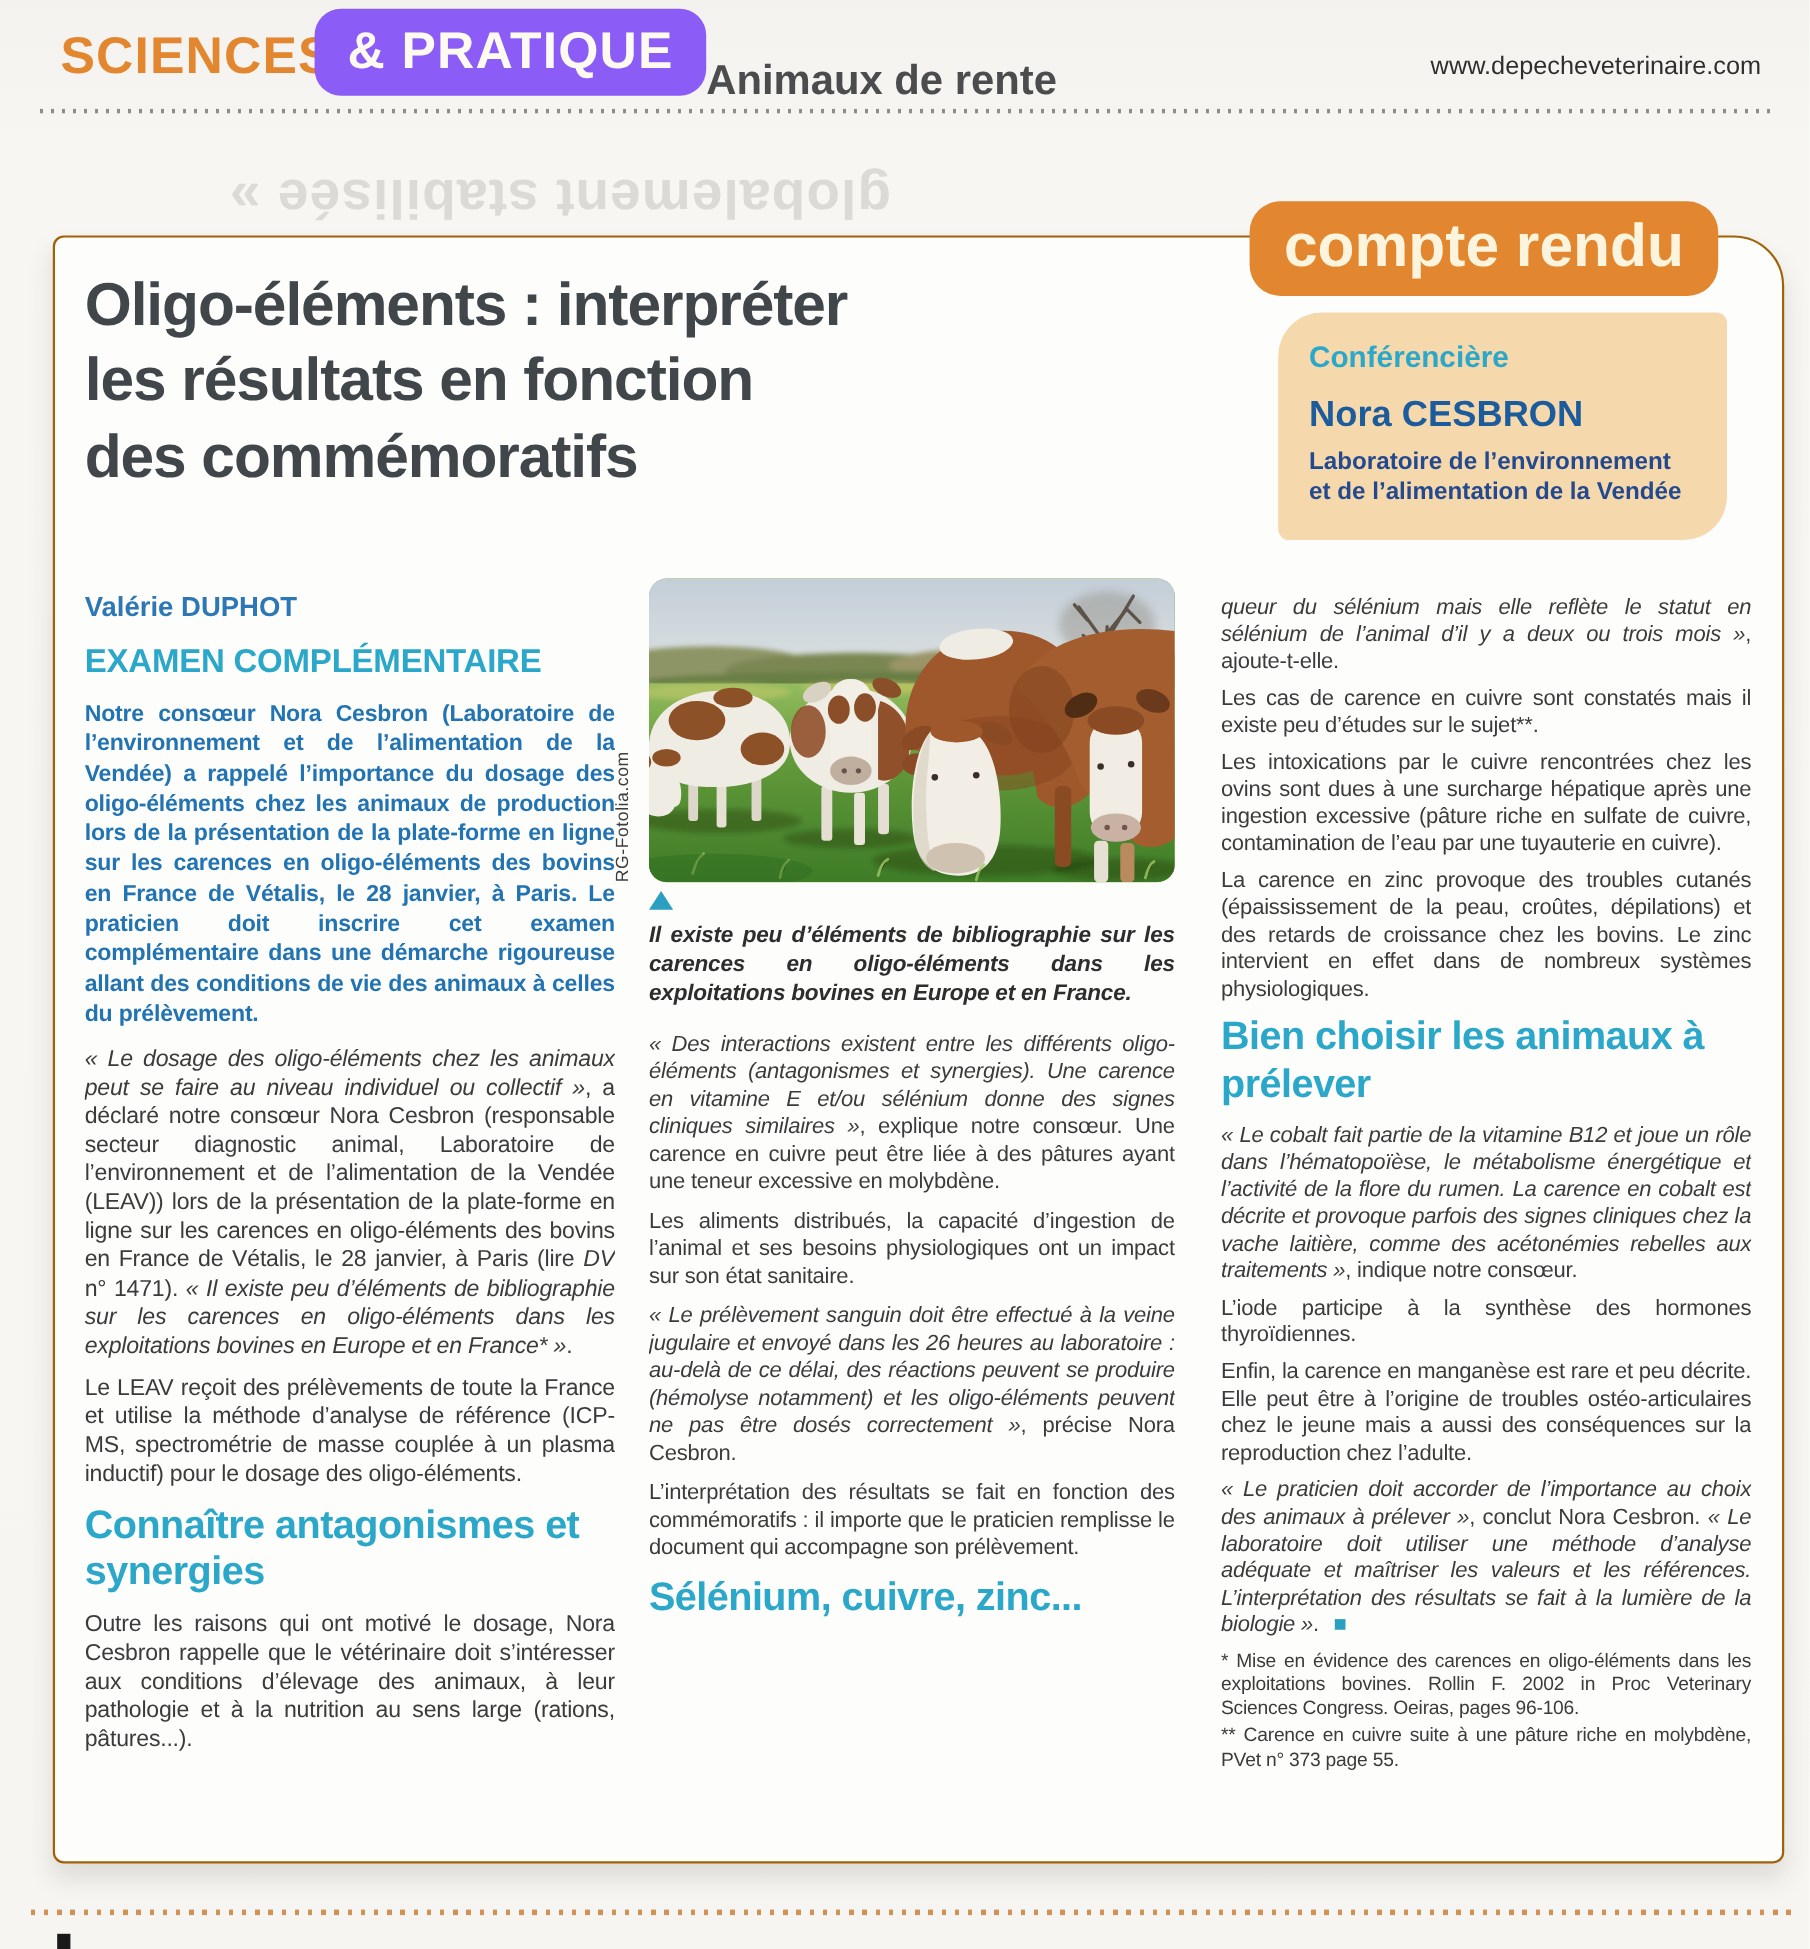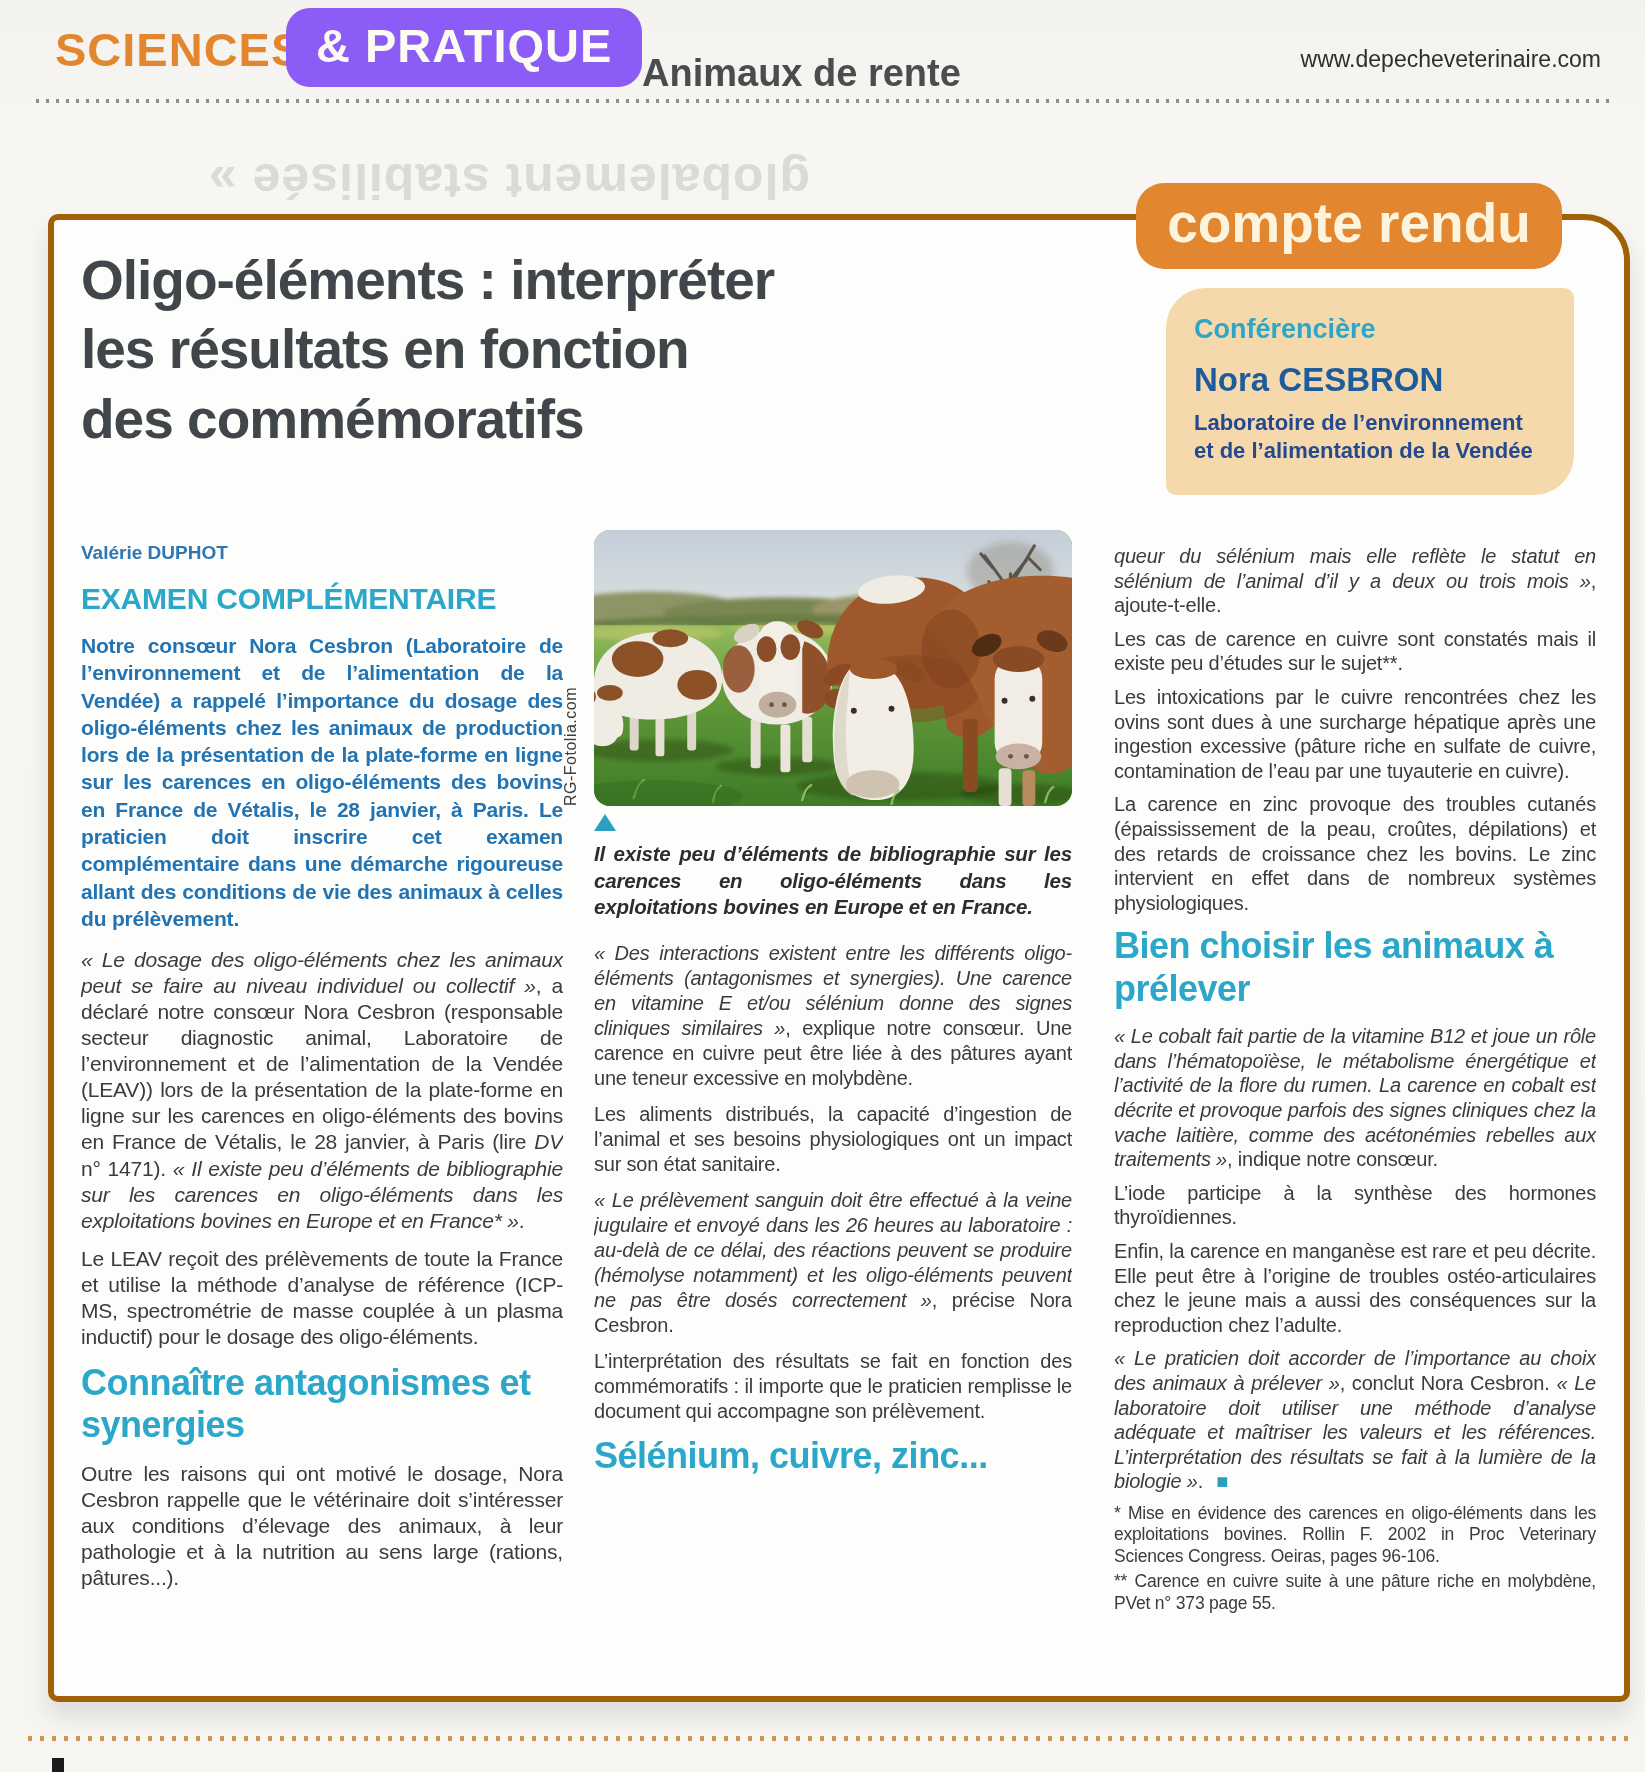--- a/index.html
+++ b/index.html
@@ -13,37 +13,37 @@
   .brand-badge{position:absolute;left:286px;top:8px;background:#8b5cf6;color:#fdfaf2;font-size:47px;font-weight:bold;
     padding:10px 30px 14px;border-radius:24px;letter-spacing:1px;}
   .category{position:absolute;left:642px;top:52px;font-size:38px;font-weight:bold;color:#4a4c4e;}
   .site-url{position:absolute;right:44px;top:46px;font-size:23px;color:#2e2e2e;}
   .dotted-top{position:absolute;left:36px;right:32px;top:99px;height:4px;
     background:repeating-linear-gradient(90deg,#8f8d8a 0 3px,transparent 3px 10px);}
   .ghost{position:absolute;left:70px;top:152px;width:740px;font-size:50px;font-weight:bold;
     color:rgba(150,148,144,0.28);transform:rotate(180deg);letter-spacing:1px;white-space:nowrap;overflow:hidden;}
   
   .card{position:absolute;left:48px;top:214px;width:1570px;height:1476px;background:#fdfdfc;
-    border:6px solid #a16207;border-radius:10px 46px 10px 10px;box-shadow:0 14px 22px rgba(60,55,45,.13);z-index:1;}
+    border:2px solid #a16207;border-radius:10px 46px 10px 10px;box-shadow:0 14px 22px rgba(60,55,45,.13);z-index:1;}
   .report-badge{position:absolute;left:1136px;top:183px;width:426px;box-sizing:border-box;text-align:center;
     background:#e2872f;color:#fdf4dd;font-size:55px;font-weight:bold;padding:8px 0 14px;border-radius:28px;z-index:4;}
   .title{position:absolute;left:27px;top:26px;width:1010px;margin:0;font-size:55px;line-height:1.26;
     color:#41464a;letter-spacing:-1px;font-weight:bold;}
   .title span{display:block;}
   .speaker-box{position:absolute;left:1112px;top:68px;width:352px;background:#f5d8ab;
     border-radius:40px 10px 40px 10px;padding:26px 28px 30px;}
   .speaker-role{color:#2ba8c9;font-size:27px;font-weight:bold;}
   .speaker-name{color:#1d5c9c;font-size:33px;font-weight:bold;margin-top:16px;}
   .speaker-affil{color:#24498e;font-size:22px;font-weight:bold;line-height:1.27;margin-top:10px;}
   
   .col{position:absolute;text-align:justify;overflow:hidden;hyphens:auto;-webkit-hyphens:auto;}
   .col-left{left:27px;top:322px;width:482px;height:1144px;}
   .col-middle{left:540px;top:592px;width:478px;height:886px;}
   .col-right{left:1060px;top:324px;width:482px;height:1152px;}
-  .author{color:#2d77b5;font-size:19px;font-weight:bold;margin:0 0 18px;text-align:left;}
+  .author{color:#2d77b5;font-size:25px;font-weight:bold;margin:0 0 18px;text-align:left;}
   .kicker{color:#2ba8c9;font-size:30px;font-weight:bold;margin:0 0 16px;text-align:left;letter-spacing:-0.2px;}
   .para{font-size:21px;line-height:1.24;color:#3b3b3b;margin:0 0 12px;letter-spacing:-0.2px;}
   .para.intro{color:#2273b2;font-weight:bold;font-size:21px;line-height:1.3;margin-bottom:15px;}
   .col-middle .para{font-size:20px;line-height:1.25;margin-bottom:11px;}
   .col-right .para{font-size:20px;line-height:1.23;margin-bottom:9px;}
   .it{font-style:italic;}
   .section-heading{color:#2ba8c9;font-size:36px;line-height:1.18;font-weight:bold;margin:10px 0 14px;
     text-align:left;letter-spacing:-0.5px;}
   .fn{font-size:17.5px;line-height:1.23;color:#3b3b3b;margin:2px 0 4px;letter-spacing:-0.2px;}
   .endsq{color:#2a9fc0;margin-left:8px;font-style:normal;}

